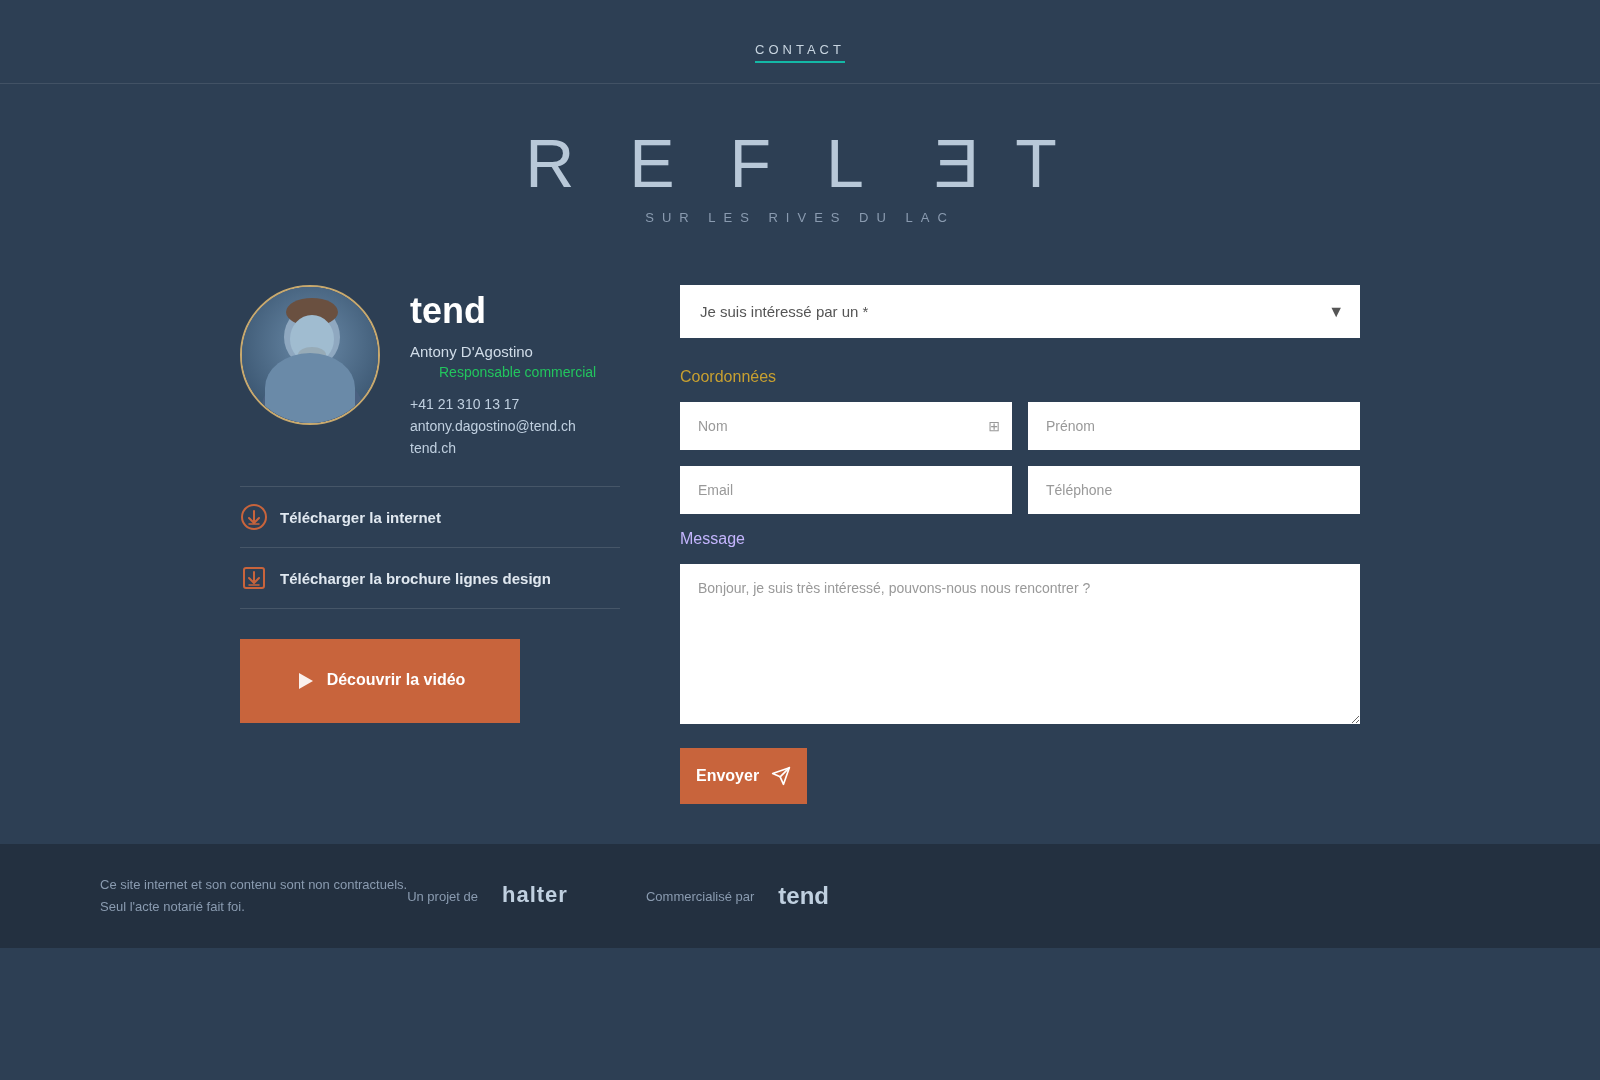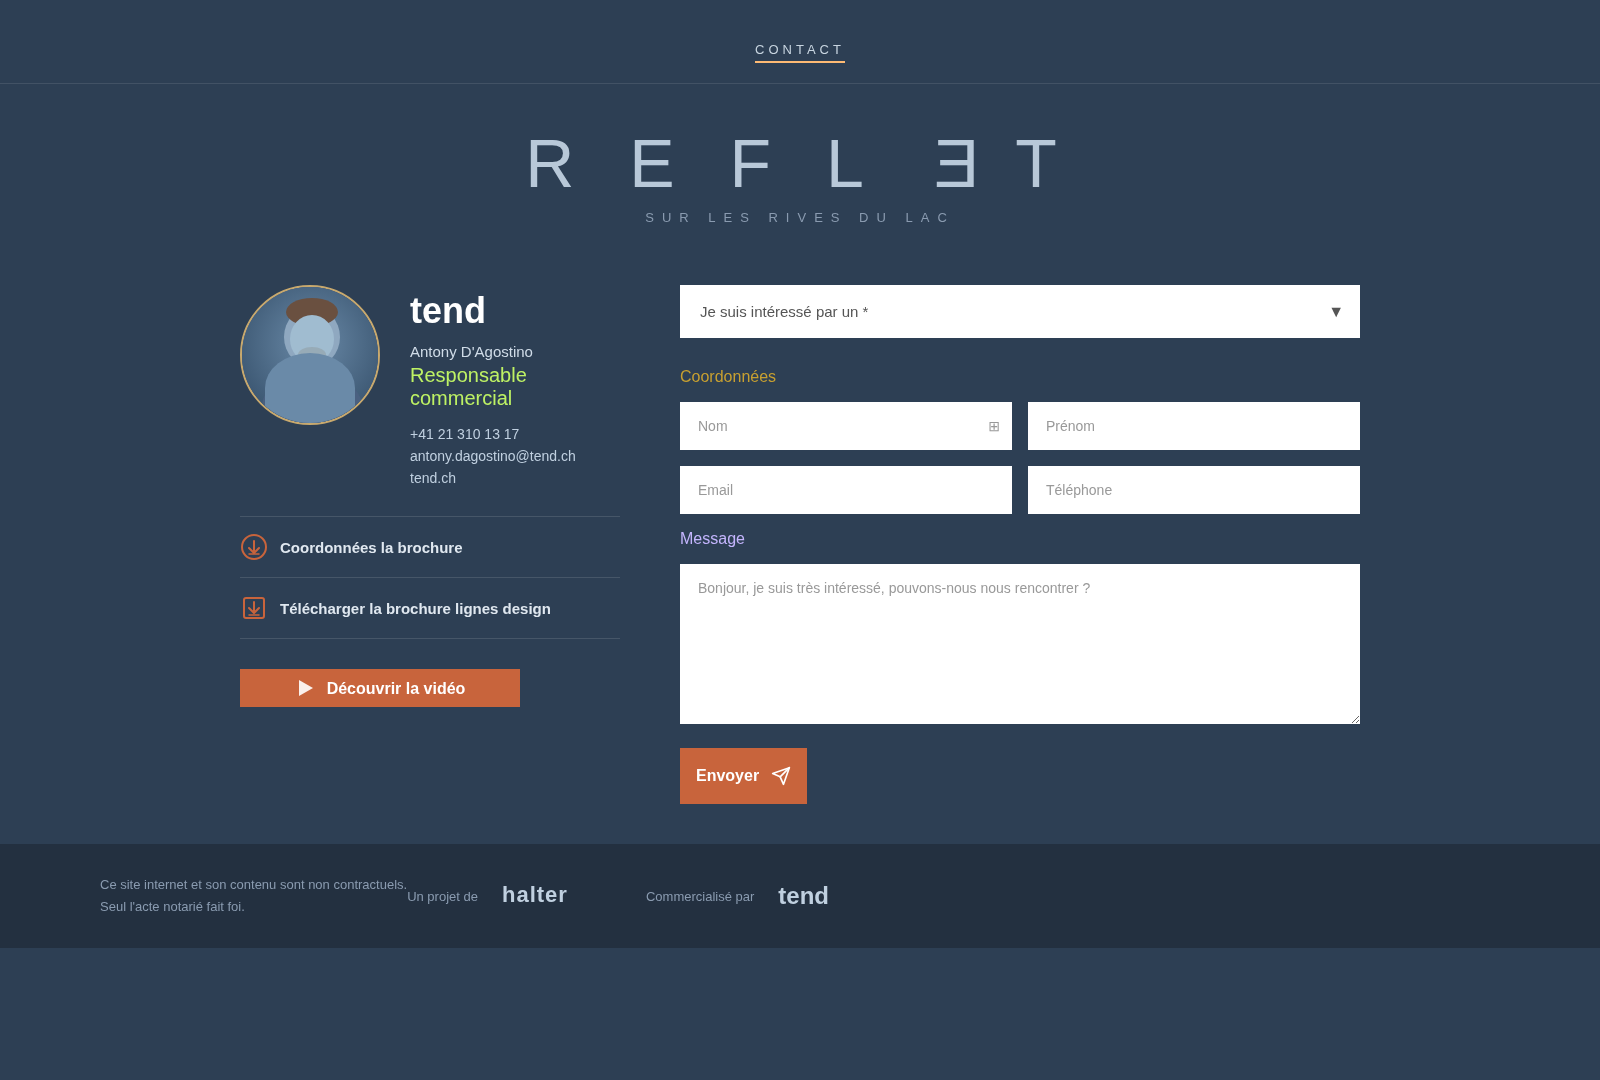--- a/index.html
+++ b/index.html
@@ -16,21 +16,21 @@
       text-align: center;
       padding: 40px 0 20px;
       border-bottom: 1px solid rgba(255,255,255,0.1);
     }
     .contact-label {
       font-size: 13px;
       letter-spacing: 4px;
       color: #c8d5e0;
       font-weight: 500;
       text-transform: uppercase;
-      border-bottom: 2px solid #fdba74;
+      border-bottom: 2px solid #14b8a6;
       display: inline-block;
       padding-bottom: 4px;
     }
 
     
     .logo-section {
       text-align: center;
       padding: 40px 0 20px;
     }
     .logo-text {
@@ -127,22 +127,23 @@
     }
     .agent-info {
       margin-top: 8px;
     }
     .agent-name {
       font-size: 15px;
       color: #d0dce8;
       margin-bottom: 4px;
     }
     .agent-role {
-      font-size: 20px;
-      color: #bef264;
+      font-size: 14px;
+      color: #22c55e;
+      margin-left: 29px;
     }
     .agent-contacts {
       margin-top: 16px;
     }
     .agent-phone {
       font-size: 14px;
       color: #c0d0e0;
       margin-bottom: 6px;
     }
     .agent-email {
@@ -169,27 +170,27 @@
     }
     .download-label {
       font-size: 15px;
       font-weight: 700;
       color: #e0e8f0;
     }
 
     
     .video-button {
       display: flex;
-      align-items: flex-end;
+      align-items: flex-start;
       justify-content: center;
       gap: 12px;
       background: #c8643c;
       color: white;
       border: none;
-      padding: 9px 40px;
+      padding: 32px 40px;
       font-size: 16px;
       font-weight: 600;
       cursor: pointer;
       margin-top: 30px;
       width: 280px;
     }
 
     
     .right-panel {
       flex: 1;
@@ -413,21 +414,21 @@
       </div>
     </div>
 
     <div class="download-link">
       <svg class="download-svg" width="28" height="28" viewBox="0 0 28 28" fill="none" xmlns="http://www.w3.org/2000/svg">
         <circle cx="14" cy="14" r="12" stroke="#c8643c" stroke-width="2"></circle>
         <line x1="14" y1="8" x2="14" y2="18" stroke="#c8643c" stroke-width="2" stroke-linecap="round"></line>
         <polyline points="9,15 14,20 19,15" stroke="#c8643c" stroke-width="2" stroke-linecap="round" stroke-linejoin="round" fill="none"></polyline>
         <line x1="9" y1="21" x2="19" y2="21" stroke="#c8643c" stroke-width="1.5" stroke-linecap="round"></line>
       </svg>
-      <span class="download-label">Coordonnées la brochure</span>
+      <span class="download-label">Télécharger la internet</span>
     </div>
 
     <div class="download-link">
       <svg class="download-svg" width="28" height="28" viewBox="0 0 28 28" fill="none" xmlns="http://www.w3.org/2000/svg">
         <rect x="4" y="4" width="20" height="20" rx="2" stroke="#c8643c" stroke-width="2" fill="none"></rect>
         <line x1="14" y1="8" x2="14" y2="17" stroke="#c8643c" stroke-width="2" stroke-linecap="round"></line>
         <polyline points="9,14 14,19 19,14" stroke="#c8643c" stroke-width="2" stroke-linecap="round" stroke-linejoin="round" fill="none"></polyline>
         <line x1="9" y1="21" x2="19" y2="21" stroke="#c8643c" stroke-width="1.5" stroke-linecap="round"></line>
       </svg>
       <span class="download-label">Télécharger la brochure lignes design</span>

